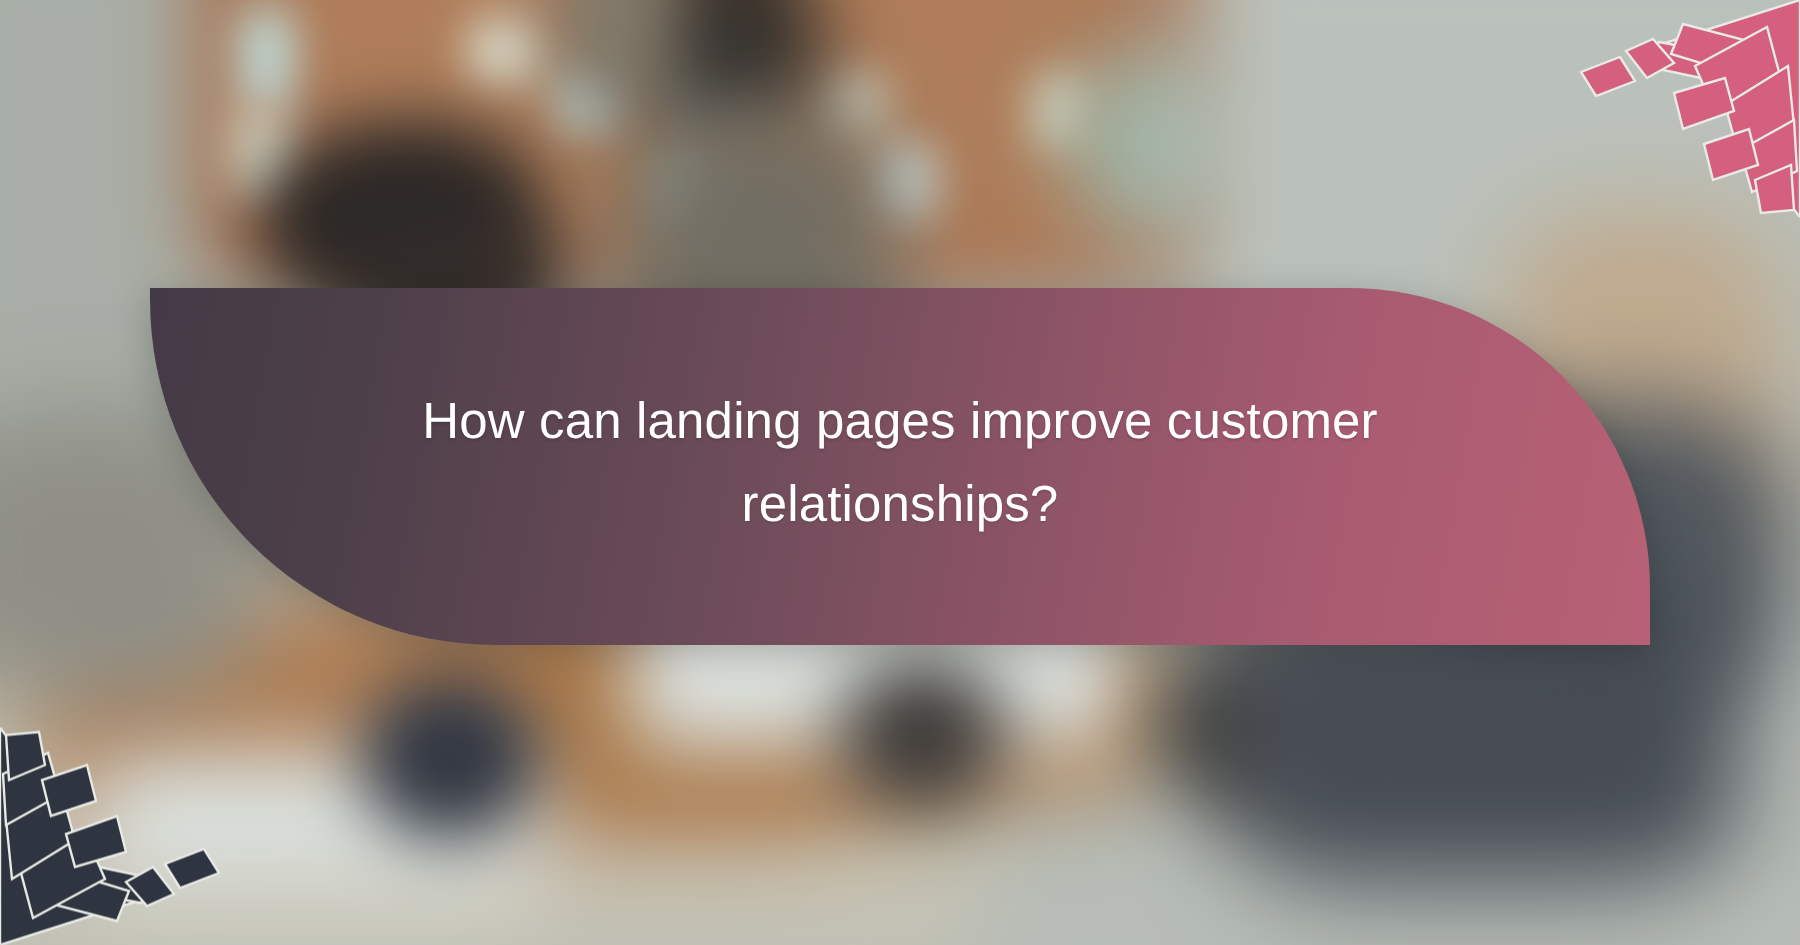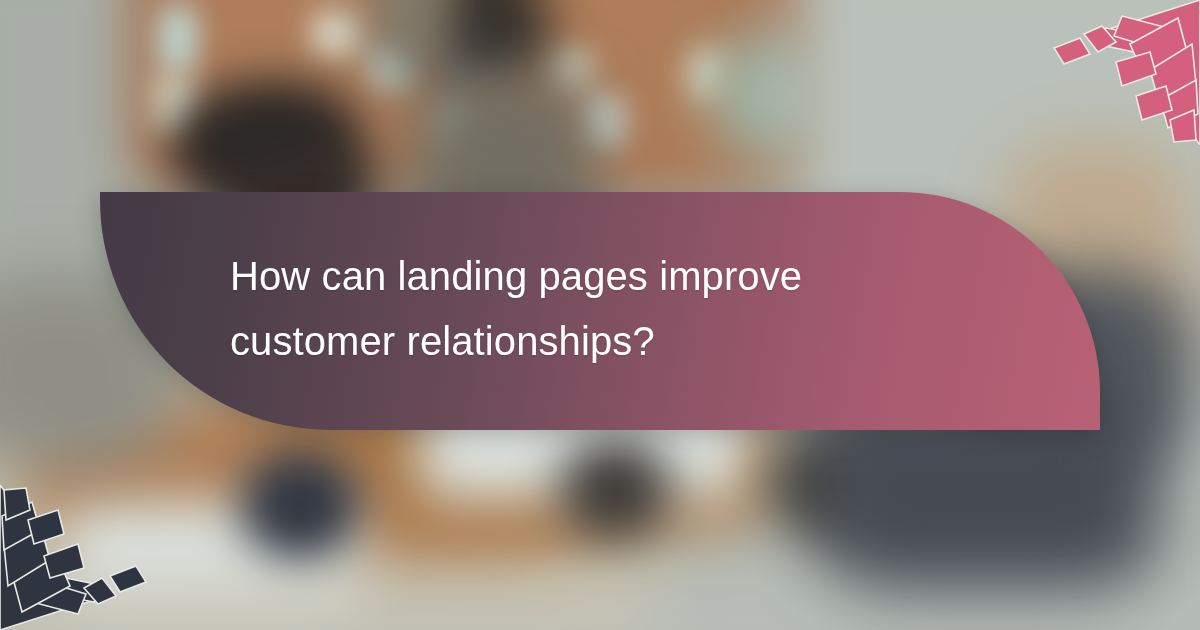--- a/index.html
+++ b/index.html
@@ -96,24 +96,24 @@
     height: 238px;
     border-radius: 0 200px 0 230px;
     background: linear-gradient(100deg, #443a45 0%, #4c3f49 14%, #6b4b58 38%, #8e5467 60%, #a85b70 78%, #b86175 100%);
     box-shadow: 0 6px 26px rgba(0,0,0,0.22);
     display: flex;
     align-items: center;
     justify-content: center;
   }
   .headline {
     color: #ffffff;
-    font-size: 40px;
+    font-size: 34px;
     line-height: 1.62;
     font-weight: 400;
-    text-align: left;
+    text-align: center;
     letter-spacing: 0.1px;
     max-width: 740px;
     margin: 0;
     padding: 0 40px 4px 40px;
     text-shadow: 0 1px 2px rgba(0,0,0,0.14);
   }
 </style>
 </head>
 <body>
 

